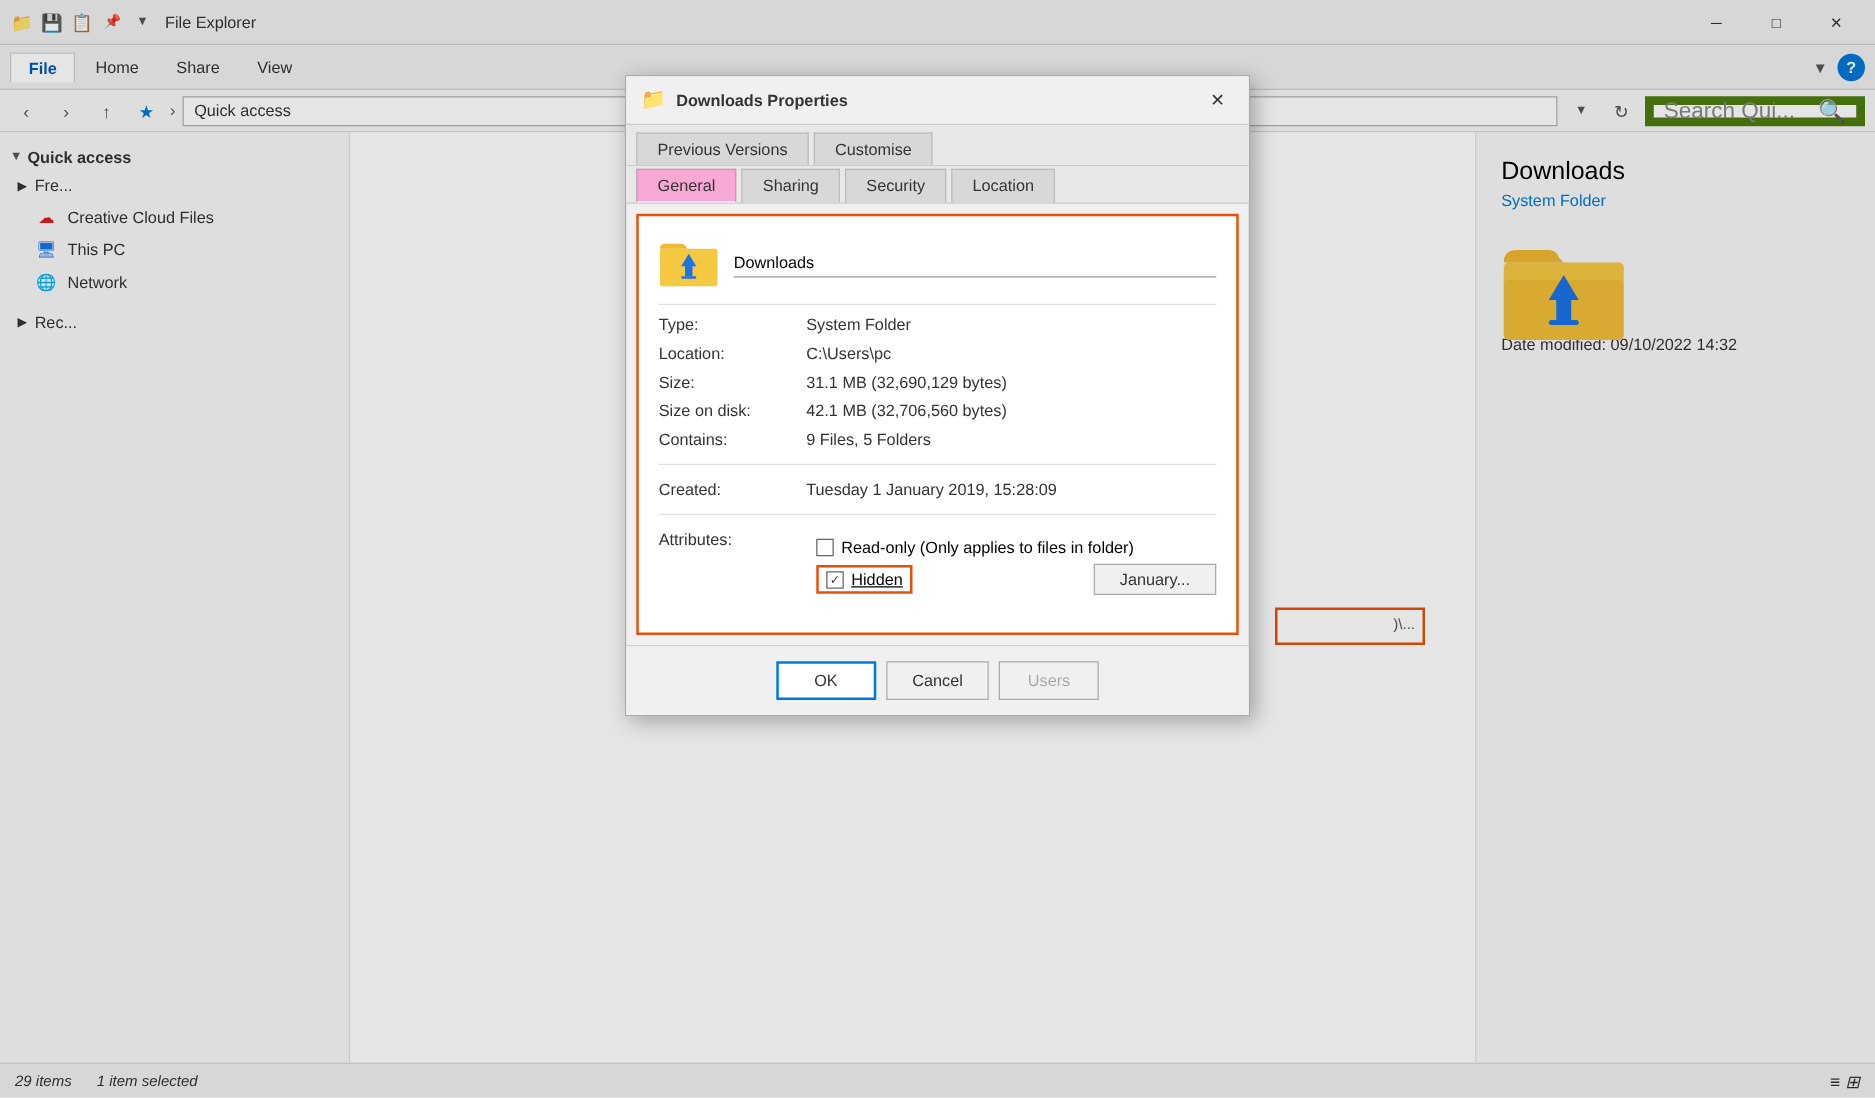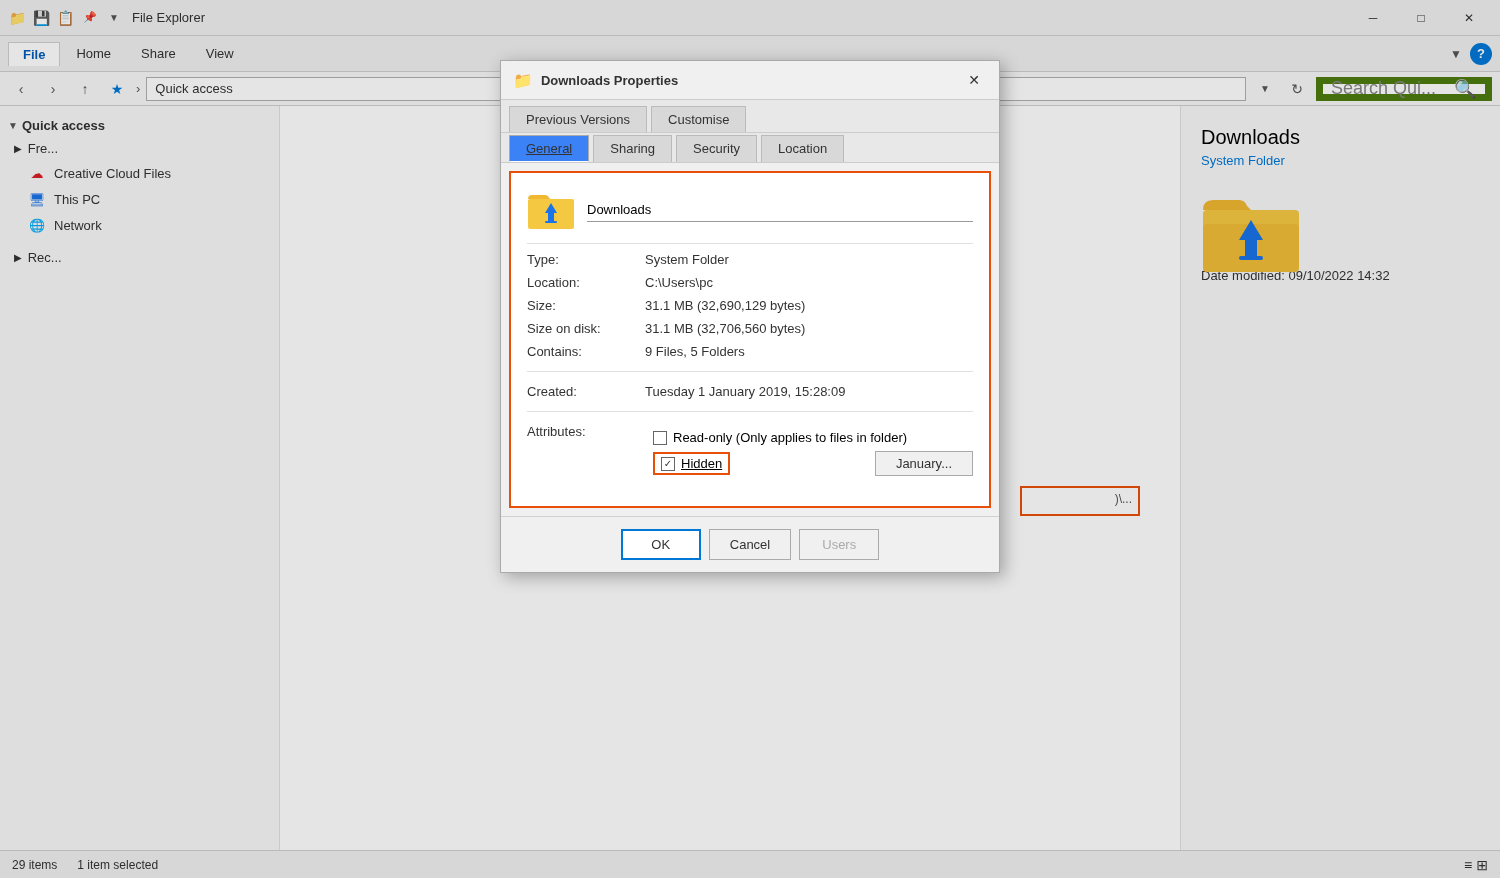--- a/index.html
+++ b/index.html
@@ -206,20 +206,21 @@
     .status-bar {
       height: 28px;
       background: #f0f0f0;
       border-top: 1px solid #d0d0d0;
       display: flex;
       align-items: center;
       padding: 0 12px;
       font-size: 12px;
       color: #333;
       gap: 20px;
+      font-style: italic;
     }
     .status-bar-right {
       margin-left: auto;
       display: flex;
       gap: 4px;
     }
 
     
     .dialog-overlay {
       position: absolute;
@@ -286,27 +287,26 @@
       font-size: 13px;
       cursor: pointer;
       color: #333;
       background: #d8d8d8;
       border: 1px solid #bbb;
       border-bottom: none;
       margin-right: 4px;
       margin-top: 2px;
     }
     .dialog-tab.active {
-      background: #3b82f6;
+      background: #f9a8d4;
       border-color: #aaa;
       border-bottom: 1px solid white;
       position: relative;
       z-index: 1;
       color: #333;
-      text-decoration: underline;
     }
 
     
     .dialog-content {
       background: white;
       border: 2px solid #e8500a;
       margin: 8px;
       padding: 16px;
     }
     .dialog-folder-header {
@@ -597,21 +597,21 @@
       <div class="dialog-row">
         <span class="dialog-label">Location:</span>
         <span class="dialog-value">C:\Users\pc</span>
       </div>
       <div class="dialog-row">
         <span class="dialog-label">Size:</span>
         <span class="dialog-value">31.1 MB (32,690,129 bytes)</span>
       </div>
       <div class="dialog-row">
         <span class="dialog-label">Size on disk:</span>
-        <span class="dialog-value">31.1 MB (32,706,560 bytes)</span>
+        <span class="dialog-value">42.1 MB (32,706,560 bytes)</span>
       </div>
       <div class="dialog-row">
         <span class="dialog-label">Contains:</span>
         <span class="dialog-value">9 Files, 5 Folders</span>
       </div>
 
       <hr class="dialog-divider2">
 
       <div class="dialog-row">
         <span class="dialog-label">Created:</span>

